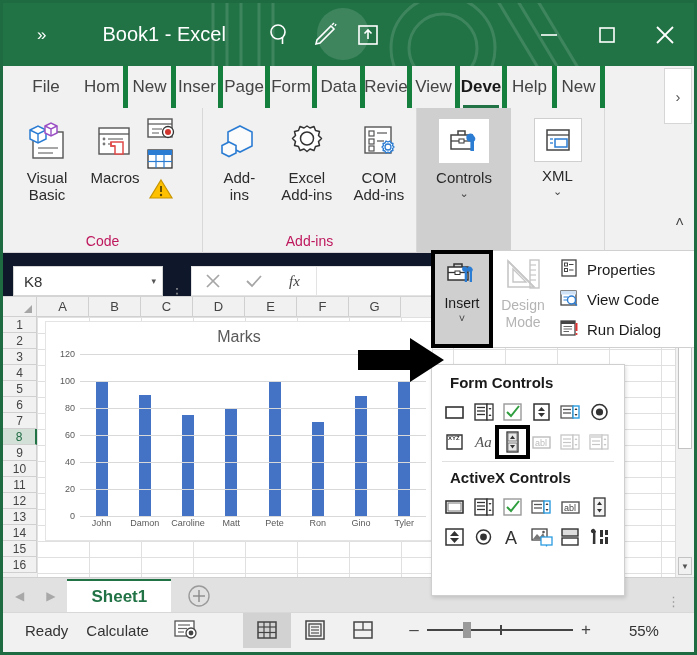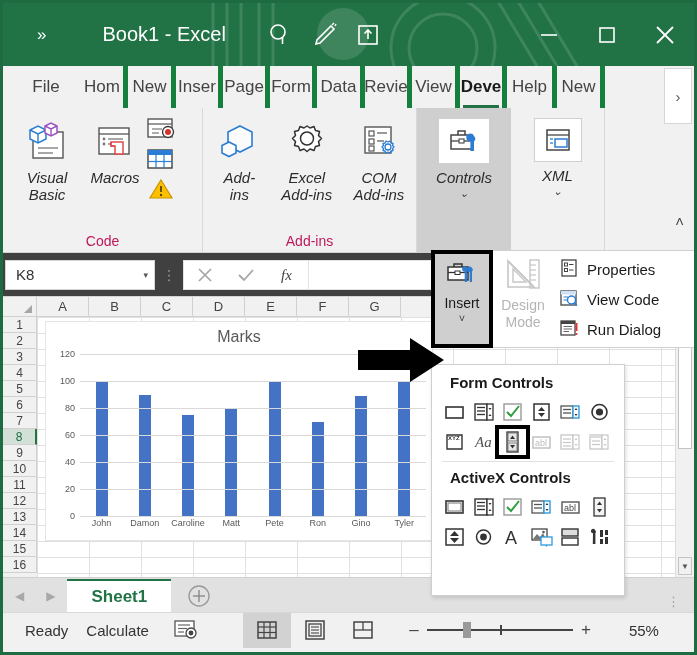--- a/index.html
+++ b/index.html
@@ -73,21 +73,21 @@
     font-size: 15px; color: #555; cursor: pointer; z-index: 5;
   }
 
   
   .ribbon {
     height: 145px; background: #f1f1f1; display: flex;
     border-bottom: 1px solid #d4d4d4; position: relative;
   }
   .rgroup { position: relative; display: flex; flex-direction: column; height: 145px; }
   .rgroup.sep { border-right: 1px solid #d8d8d8; }
-  .rgroup-body { flex: 1; display: flex; align-items: flex-start; padding-top: 6px; font-style: italic; }
+  .rgroup-body { flex: 1; display: flex; align-items: flex-start; padding-top: 6px; }
   .rgroup-label {
     height: 24px; font-size: 14px; color: #be185d;
     display: flex; align-items: center; justify-content: center;
   }
   .bigbtn {
     width: 68px; display: flex; flex-direction: column; align-items: center;
     cursor: pointer; padding-top: 4px;
   }
   .bigbtn .lbl { font-size: 15px; color: #2b2b2b; text-align: center; line-height: 17px; margin-top: 5px; }
   .bigbtn .ico { height: 46px; display: flex; align-items: flex-end; justify-content: center; }
@@ -99,22 +99,22 @@
     display: flex; align-items: center; justify-content: center; margin: 0 auto;
   }
   .chev { font-size: 11px; color: #444; line-height: 8px; margin-top: 3px; }
   .collapse-ribbon {
     position: absolute; right: 10px; bottom: 22px; font-size: 15px; color: #444; cursor: pointer;
   }
   .warnicon { margin-left: 2px; }
 
   
   .fbar {
-    height: 44px; background: #404040; display: flex; align-items: center;
-    padding: 0 0 0 2px; border-bottom: 1px solid #d4d4d4;
+    height: 44px; background: #0f172a; display: flex; align-items: flex-end;
+    padding: 0 0 0 10px; border-bottom: 1px solid #d4d4d4;
   }
   .namebox {
     width: 150px; height: 30px; background: #fff; border: 1px solid #d5d5d5;
     display: flex; align-items: center; padding: 0 6px 0 10px; font-size: 15px; color: #333;
     cursor: text;
   }
   .namebox .nb-val { flex: 1; }
   .namebox .nb-arrow { font-size: 9px; color: #555; }
   .fb-dots { width: 28px; text-align: center; color: #9a9a9a; font-size: 14px; line-height: 6px; cursor: pointer; }
   .fb-btns { display: flex; align-items: center; gap: 2px; }

